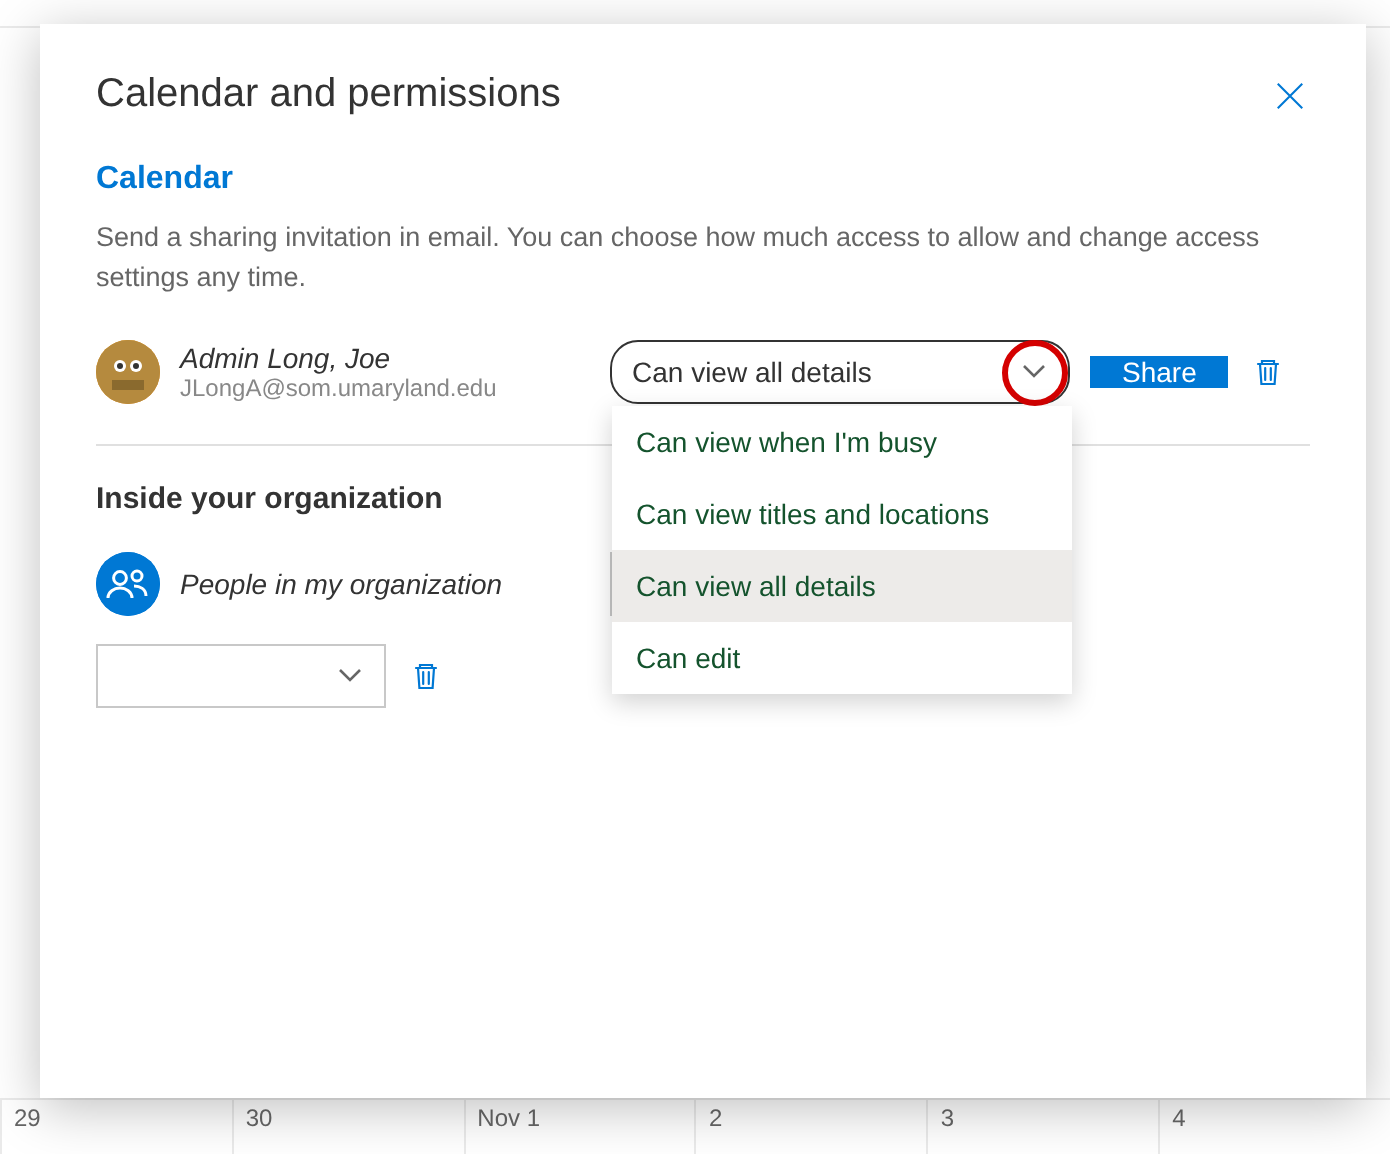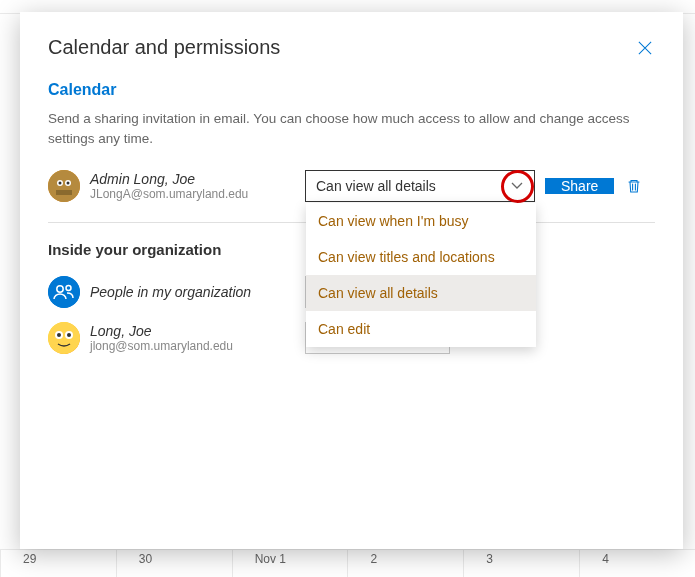--- a/index.html
+++ b/index.html
@@ -40,21 +40,21 @@
       left: 0;
       right: 0;
       display: flex;
       height: 28px;
       font-size: 12px;
       color: #666;
     }
     .day-numbers > div {
       flex: 1;
       text-align: left;
-      padding-left: 22px;
+      padding-left: 6px;
       border-top: 1px solid #eaeaea;
       border-left: 1px solid #eaeaea;
       padding-top: 2px;
     }
     .modal {
       position: absolute;
       top: 12px;
       left: 20px;
       right: 12px;
       bottom: 28px;
@@ -230,21 +230,21 @@
       top: 32px;
       left: 0;
       width: 230px;
       background: #fff;
       box-shadow: 0 4px 12px rgba(0,0,0,0.18);
       z-index: 100;
     }
     .dropdown-item {
       padding: 10px 12px;
       font-size: 14px;
-      color: #a16207;
+      color: #14532d;
       cursor: pointer;
     }
     .dropdown-item.selected {
       background: #edebe9;
     }
     .avatar svg {
       width: 32px;
       height: 32px;
     }
   </style>
@@ -291,21 +291,21 @@
           <circle cx="20" cy="13" r="3" fill="#fff"></circle>
           <circle cx="12" cy="13" r="1.5" fill="#333"></circle>
           <circle cx="20" cy="13" r="1.5" fill="#333"></circle>
           <rect x="8" y="20" width="16" height="5" fill="#8a6a2e"></rect>
         </svg>
     </div>
     <div class="person-info">
       <div class="person-name">Admin Long, Joe</div>
       <div class="person-email">JLongA@som.umaryland.edu</div>
     </div>
-    <div class="select-box select-main" style="position:relative;">
+    <div class="select-box select-main" style="position:relative;border-radius:14px;">
       <span>Can view all details</span>
       <span class="chevron">
         <svg viewBox="0 0 12 12">
             <path d="M1 3 L6 8 L11 3" stroke="#666" stroke-width="1.3" fill="none"></path>
           </svg>
       </span>
       <div class="red-circle"></div>
       <div class="dropdown-menu">
         <div class="dropdown-item">Can view when I'm busy</div>
         <div class="dropdown-item">Can view titles and locations</div>
@@ -345,36 +345,20 @@
         <span></span>
         <span class="chevron">
           <svg viewBox="0 0 12 12">
               <path d="M1 3 L6 8 L11 3" stroke="#666" stroke-width="1.3" fill="none"></path>
             </svg>
         </span>
       </div>
     </div>
 
     <div class="org-row">
-      <div class="org-left">
-        <div class="avatar avatar-joe">
-          <svg viewBox="0 0 32 32">
-              <circle cx="16" cy="16" r="16" fill="#ffd54f"></circle>
-              <circle cx="11" cy="13" r="4" fill="#fff"></circle>
-              <circle cx="21" cy="13" r="4" fill="#fff"></circle>
-              <circle cx="11" cy="13" r="2" fill="#333"></circle>
-              <circle cx="21" cy="13" r="2" fill="#333"></circle>
-              <path d="M10 22 Q16 26 22 22" stroke="#333" stroke-width="1.5" fill="none"></path>
-            </svg>
-        </div>
-        <div>
-          <div class="person-name">Long, Joe</div>
-          <div class="person-email">jlong@som.umaryland.edu</div>
-        </div>
-      </div>
       <div class="select-box light select-secondary">
         <span></span>
         <span class="chevron">
           <svg viewBox="0 0 12 12">
               <path d="M1 3 L6 8 L11 3" stroke="#666" stroke-width="1.3" fill="none"></path>
             </svg>
         </span>
       </div>
       <div class="trash-icon">
         <svg viewBox="0 0 16 16" width="16" height="16">

